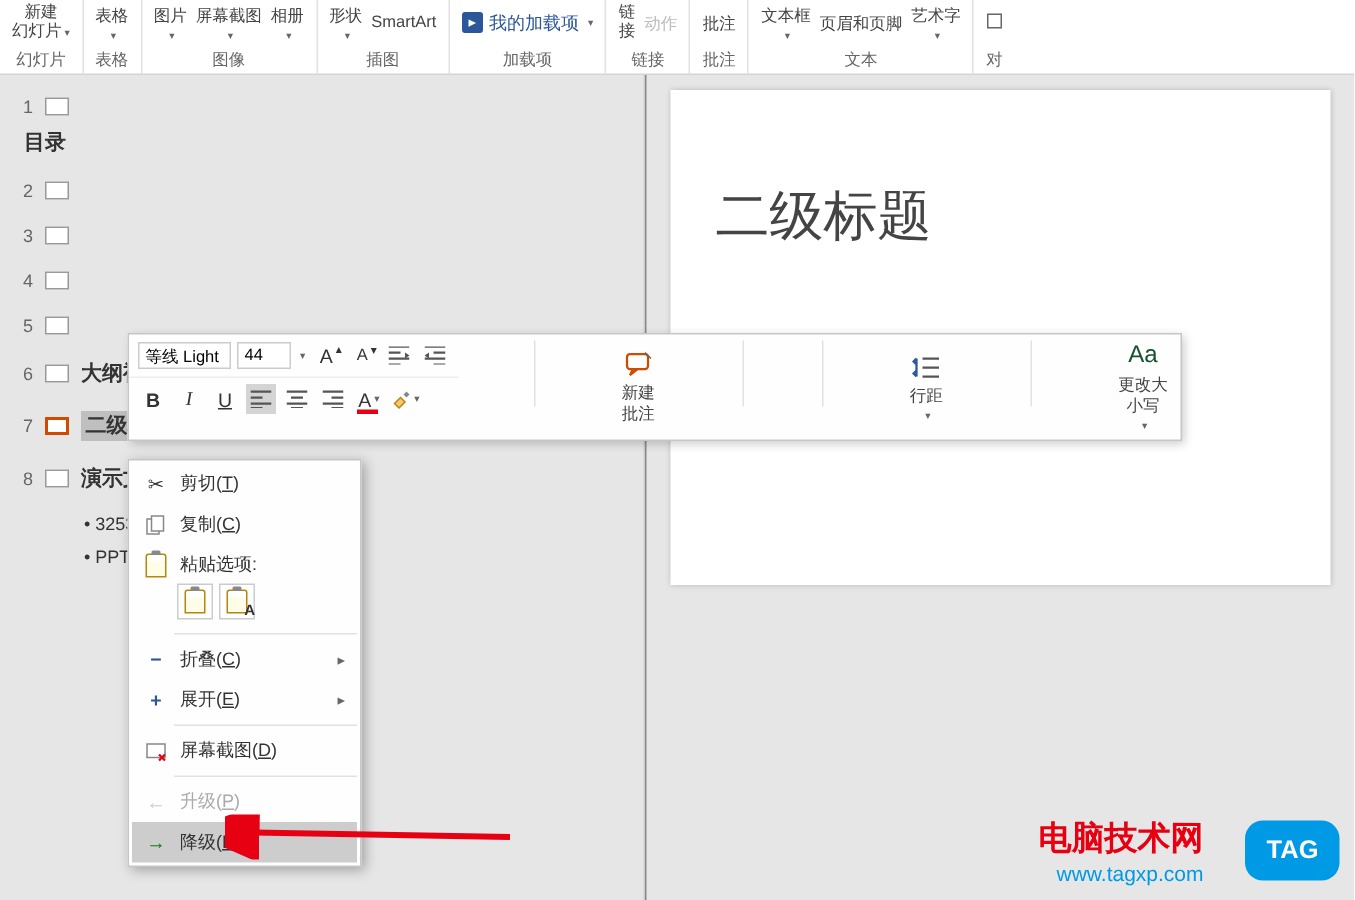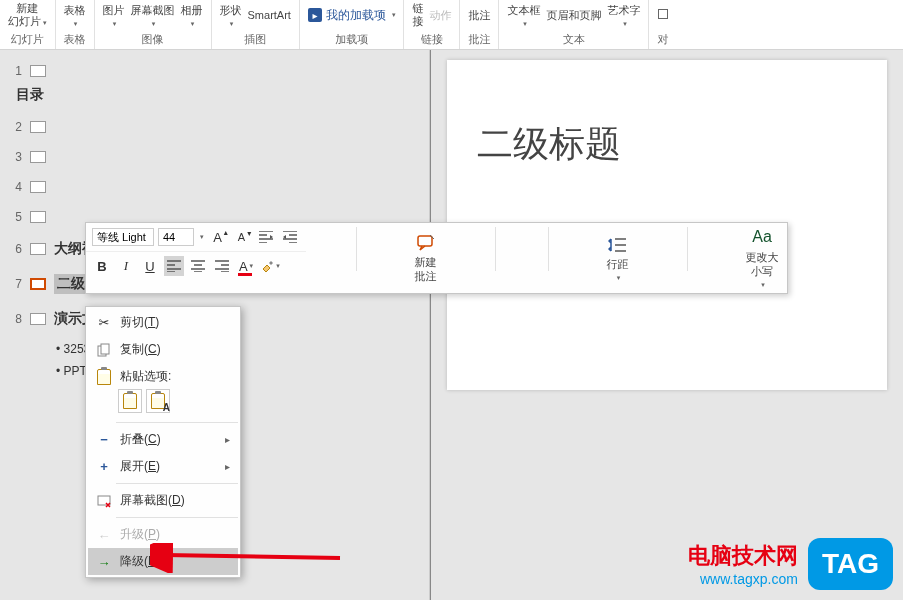--- a/index.html
+++ b/index.html
@@ -51,24 +51,24 @@
     .menu-icon { width: 16px; height: 16px; display: flex; align-items: center; justify-content: center; font-size: 13px; }
     .menu-label { flex: 1; }
     .menu-label u { text-decoration: underline; }
     .menu-arrow { color: #666; font-size: 10px; }
     .menu-sep { height: 1px; background: #e1e1e1; margin: 3px 0 3px 28px; }
     .paste-options { display: flex; gap: 4px; padding: 4px 8px 6px 30px; }
     .paste-opt { width: 24px; height: 24px; border: 1px solid #ccc; display: flex; align-items: center; justify-content: center; background: #fff; }
     
     .red-arrow { position: absolute; top: 543px; left: 150px; z-index: 200; pointer-events: none; }
     
-    .watermark { position: absolute; bottom: 10px; right: 10px; text-align: right; z-index: 300; display: flex; align-items: center; gap: 10px; }
+    .watermark { position: absolute; bottom: 10px; right: 10px; text-align: right; z-index: 300; display: flex; align-items: center; gap: 28px; }
     .wm-text1 { color: #e60012; font-size: 22px; font-weight: bold; }
     .wm-text2 { color: #0099e5; font-size: 14px; }
-    .wm-tag { background: #0099e5; color: #fff; font-size: 28px; font-weight: bold; padding: 10px 14px; border-radius: 12px; }
+    .wm-tag { background: #0099e5; color: #fff; font-size: 17px; font-weight: bold; padding: 10px 14px; border-radius: 12px; }
     
     .font-a-up { font-size: 13px; position: relative; }
     .font-a-up::after { content: "▴"; font-size: 8px; position: absolute; top: -2px; right: -6px; }
     .font-a-down { font-size: 11px; position: relative; }
     .font-a-down::after { content: "▾"; font-size: 8px; position: absolute; top: -2px; right: -6px; }
     .clipboard-icon { width: 14px; height: 16px; border: 1px solid #b8860b; border-radius: 2px 2px 0 0; background: linear-gradient(#fff 30%, #fffde7 30%); position: relative; }
     .clipboard-icon::before { content: ""; position: absolute; top: -3px; left: 3px; width: 6px; height: 3px; background: #888; border-radius: 1px; }
   </style>
 </head>
 <body>

